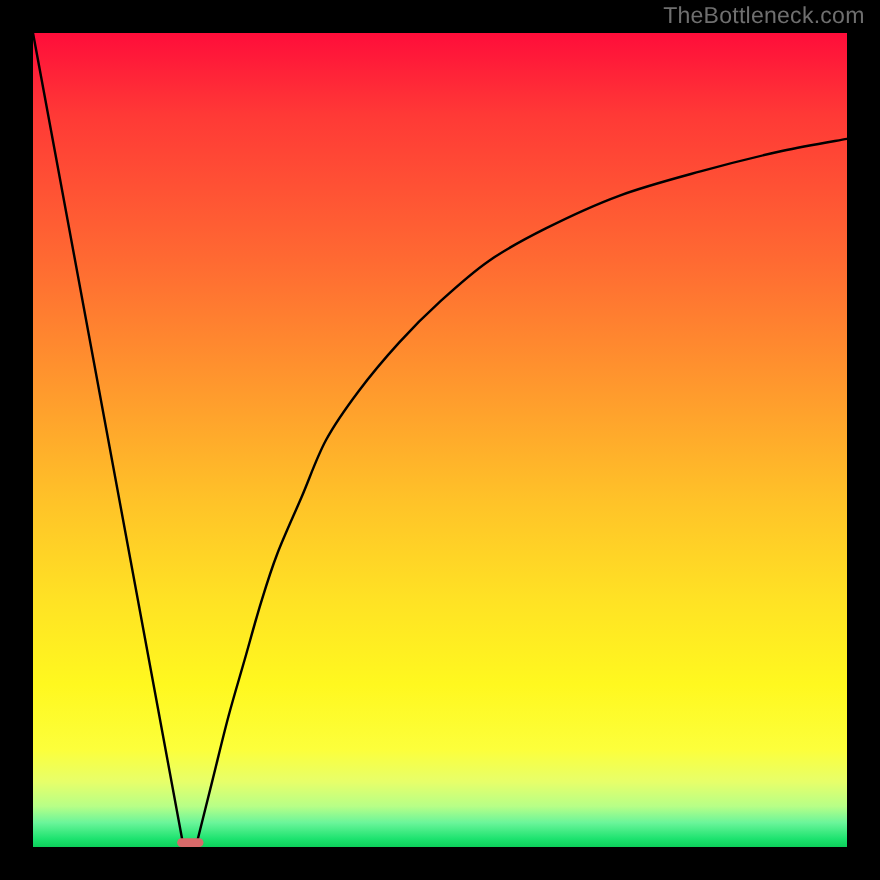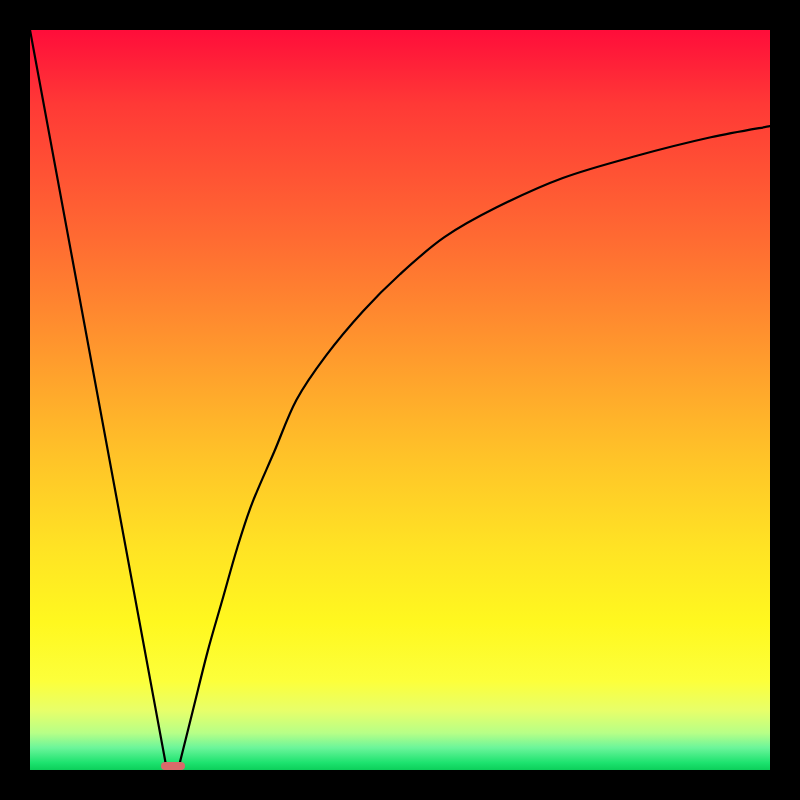--- a/index.html
+++ b/index.html
@@ -60,20 +60,21 @@
     position: absolute;
     background: #d86a6a;
     border-radius: 8px;
   }
 </style>
 </head>
 <body>
 
 <div class="frame">
 
+  <div class="watermark">TheBottleneck.com</div>
 
   <div class="plot-area">
 
     <svg class="curve" viewBox="0 0 740 740" preserveAspectRatio="none">
       <path id="curve-path" fill="none" stroke="#000" stroke-width="2.2" stroke-linecap="round" stroke-linejoin="round" d="M 0,0 L 136.9,740 M 148,740 C 150.46666666666667,730.1333333333333 157.86666666666667,700.5333333333333 162.8,680.8 C 167.73333333333335,661.0666666666666 172.66666666666666,640.1 177.6,621.6 C 182.53333333333333,603.1 187.46666666666667,587.0666666666666 192.4,569.8 C 197.33333333333334,552.5333333333333 202.26666666666668,534.0333333333333 207.20000000000002,518 C 212.13333333333335,501.9666666666667 215.83333333333334,489.6333333333333 222,473.6 C 228.16666666666666,457.5666666666667 236.8,439.06666666666666 244.20000000000002,421.8 C 251.60000000000002,404.53333333333336 257.76666666666665,386.03333333333336 266.4,370 C 275.0333333333333,353.96666666666664 284.9,340.4 296,325.59999999999997 C 307.1,310.79999999999995 320.6666666666667,294.76666666666665 333,281.2 C 345.3333333333333,267.6333333333333 356.43333333333334,256.5333333333333 370,244.2 C 383.56666666666666,231.86666666666667 398.3666666666667,218.30000000000004 414.40000000000003,207.20000000000005 C 430.4333333333334,196.10000000000005 446.4666666666667,187.4666666666667 466.2,177.60000000000002 C 485.9333333333333,167.73333333333335 509.3666666666666,156.63333333333333 532.8,148 C 556.2333333333332,139.36666666666667 582.1333333333332,132.5833333333334 606.8,125.80000000000007 C 631.4666666666667,119.01666666666675 658.6,112.2333333333334 680.8000000000001,107.30000000000007 C 703.0000000000001,102.36666666666673 730.1333333333333,98.05000000000005 740,96.20000000000005"></path>
     </svg>
 
     <div class="pill" id="marker-pill" style="left: 130.98px; width: 23.68px; height: 8px; bottom: 0px;"></div>
 
   </div>

